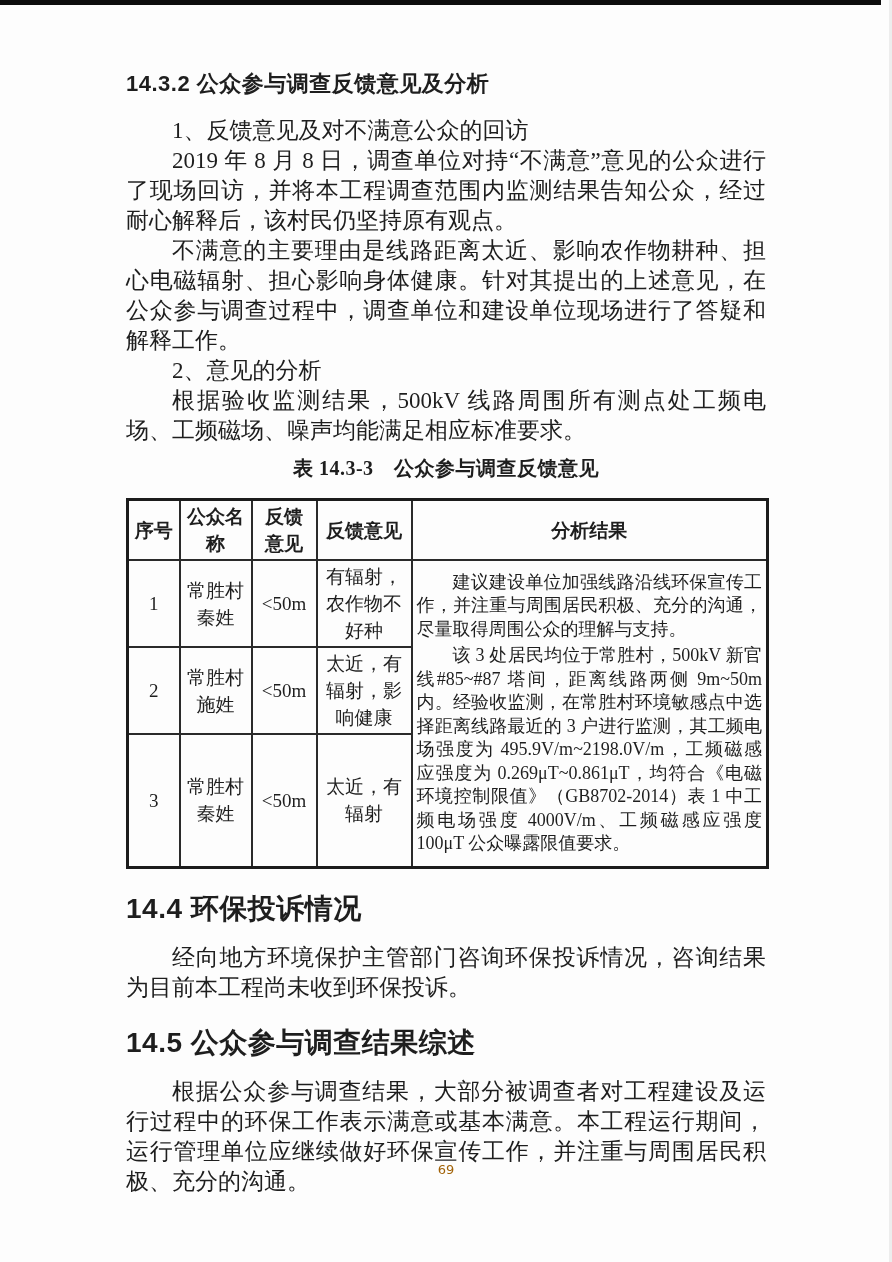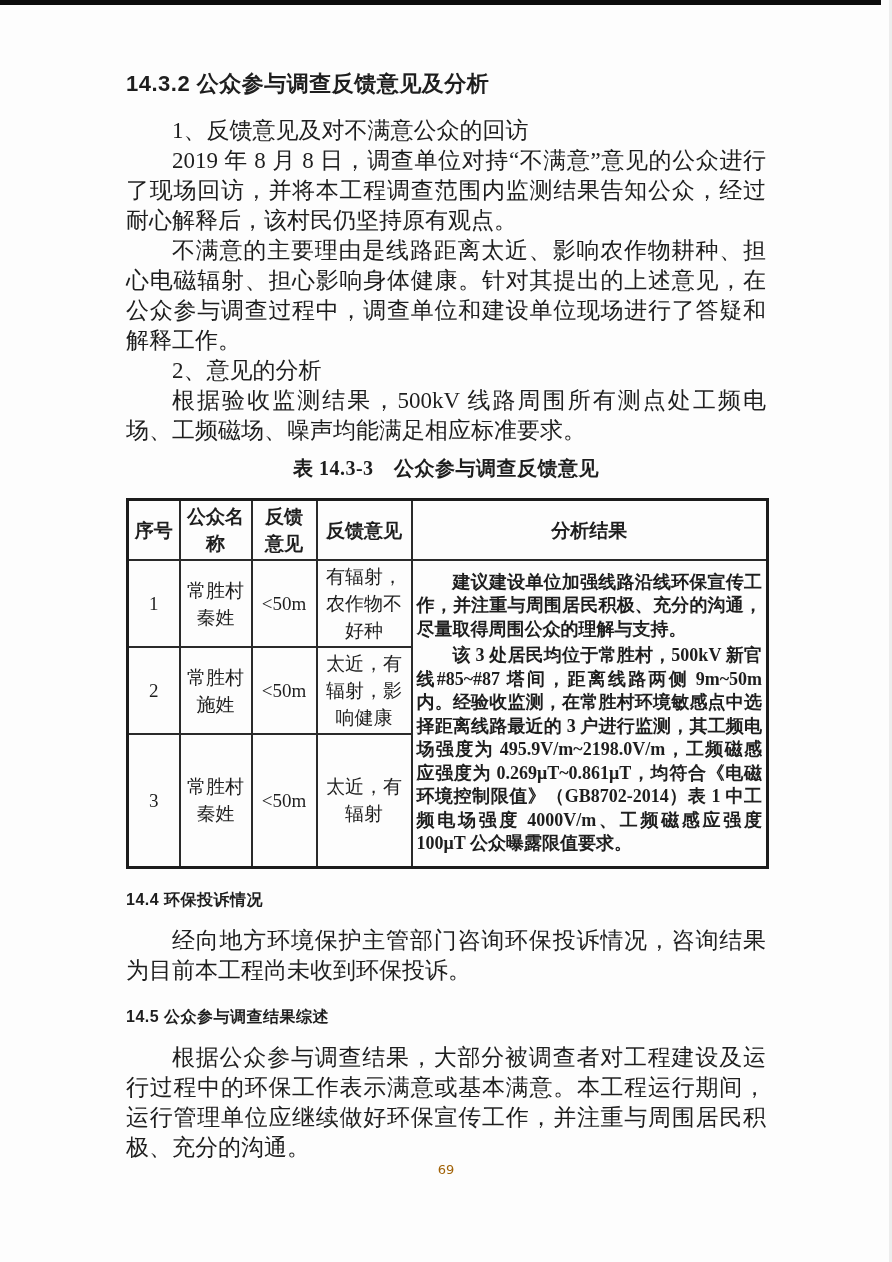--- a/index.html
+++ b/index.html
@@ -35,21 +35,21 @@
     font-family: "Liberation Sans", "DejaVu Sans", sans-serif;
     font-weight: bold;
     font-size: 22px;
     margin-top: 69px;
     margin-bottom: 17px;
     letter-spacing: 0.5px;
   }
   .h-main {
     font-family: "Liberation Sans", "DejaVu Sans", sans-serif;
     font-weight: bold;
-    font-size: 16px;
+    font-size: 28px;
     margin-top: 21px;
     margin-bottom: 15px;
     letter-spacing: 0.5px;
   }
   .para {
     font-size: 23px;
     line-height: 30px;
     text-align: justify;
     text-justify: inter-character;
     text-indent: 2em;
@@ -81,21 +81,20 @@
     height: 60px;
   }
   tr.r1 { height: 61px; }
   tr.r2 { height: 80px; }
   tr.r3 { height: 133px; }
   td.analysis {
     vertical-align: top;
     text-align: justify;
     text-justify: inter-character;
     padding: 6px 8px 4px 8px;
-    font-weight: bold;
   }
   td.analysis p {
     font-size: 18px;
     line-height: 23.5px;
     text-indent: 2em;
     text-align: justify;
     text-justify: inter-character;
   }
   td.analysis p + p { margin-top: 3px; }
   .footer-pageno {

